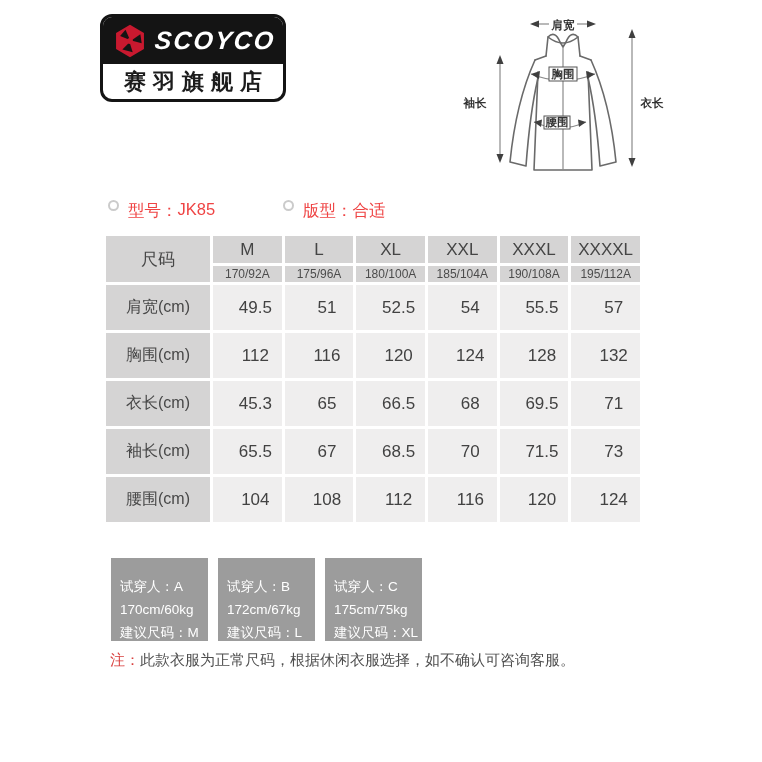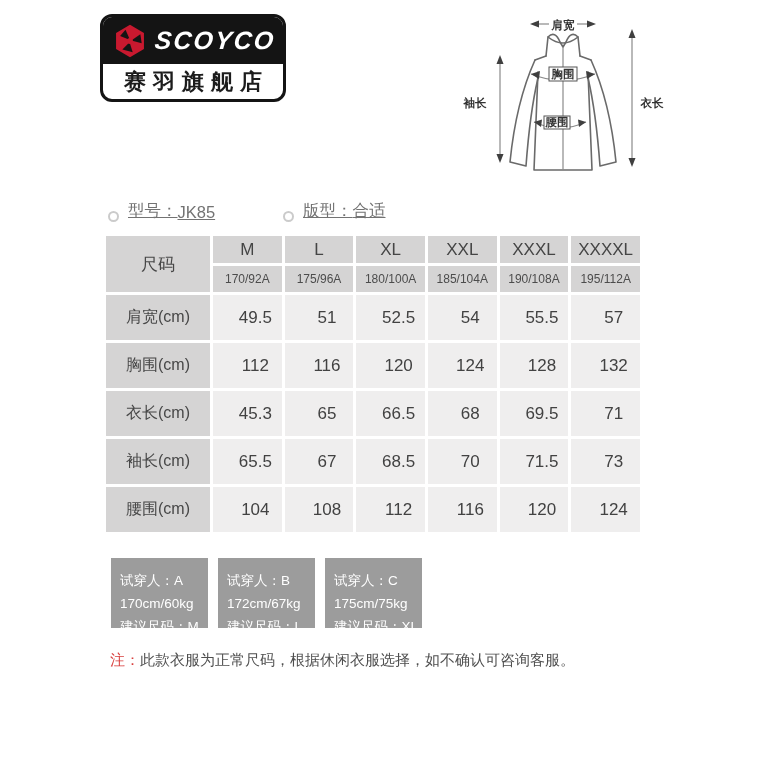--- a/index.html
+++ b/index.html
@@ -31,42 +31,42 @@
   }
   
   .diagram{position:absolute;left:450px;top:0px;width:225px;height:190px;}
   .diagram svg{width:100%;height:100%;}
   .dg-line{fill:none;stroke:#6a6a6a;stroke-width:1.6;stroke-linejoin:round;stroke-linecap:round;}
   .dg-thin{fill:none;stroke:#8a8a8a;stroke-width:1.2;}
   .dg-arrow{fill:#3f3f3f;stroke:none;}
   .dg-text{font-size:11.5px;fill:#333;font-weight:bold;}
   .dg-box{fill:#ffffff;stroke:#555;stroke-width:1;}
   
-  .info-item{position:absolute;top:200px;height:22px;display:flex;align-items:flex-end;font-size:16.5px;color:#737373;text-decoration:underline;}
+  .info-item{position:absolute;top:200px;height:22px;display:flex;align-items:flex-start;font-size:16.5px;color:#ef4444;}
   .info-item .ring{
     width:7px;height:7px;border:2.5px solid #cbcbcb;border-radius:50%;
     margin-right:9px;display:inline-block;
   }
   
   table.size-table{
     position:absolute;left:103px;top:233px;width:540px;
     border-collapse:separate;border-spacing:3px;table-layout:fixed;
     background:#ffffff;
   }
   .size-table th,.size-table td{padding:0;text-align:center;font-weight:normal;}
   .size-table .corner{background:#d5d4d4;font-size:17px;color:#474747;}
   .size-table th.size{background:#d5d4d4;height:27px;font-size:17px;color:#454545;}
-  .size-table th.spec{background:#d5d4d4;height:26px;font-size:12px;color:#4c4c4c;}
+  .size-table th.spec{background:#d5d4d4;height:16px;font-size:12px;color:#4c4c4c;}
   .size-table td.lbl{background:#d5d4d4;height:45px;font-size:16px;color:#474747;}
   .size-table td.val{background:#efeeee;height:45px;font-size:17px;color:#424242;padding-left:16px;}
   
   .fit-row{position:absolute;left:111px;top:558px;display:flex;gap:10px;}
   .fit-box{
-    width:97px;height:70px;background:#9c9c9c;color:#ffffff;
-    box-sizing:border-box;padding:11px 4px 0 9px;font-size:13.5px;line-height:23px;
+    width:97px;height:83px;background:#9c9c9c;color:#ffffff;
+    box-sizing:border-box;padding:17px 4px 0 9px;font-size:13.5px;line-height:23px;
     white-space:nowrap;overflow:hidden;
   }
   
   .note{position:absolute;left:110px;top:651px;font-size:15px;color:#4f4f4f;}
   .note .prefix{color:#d9403f;}
 </style>
 </head>
 <body>
 
 <div class="logo">

